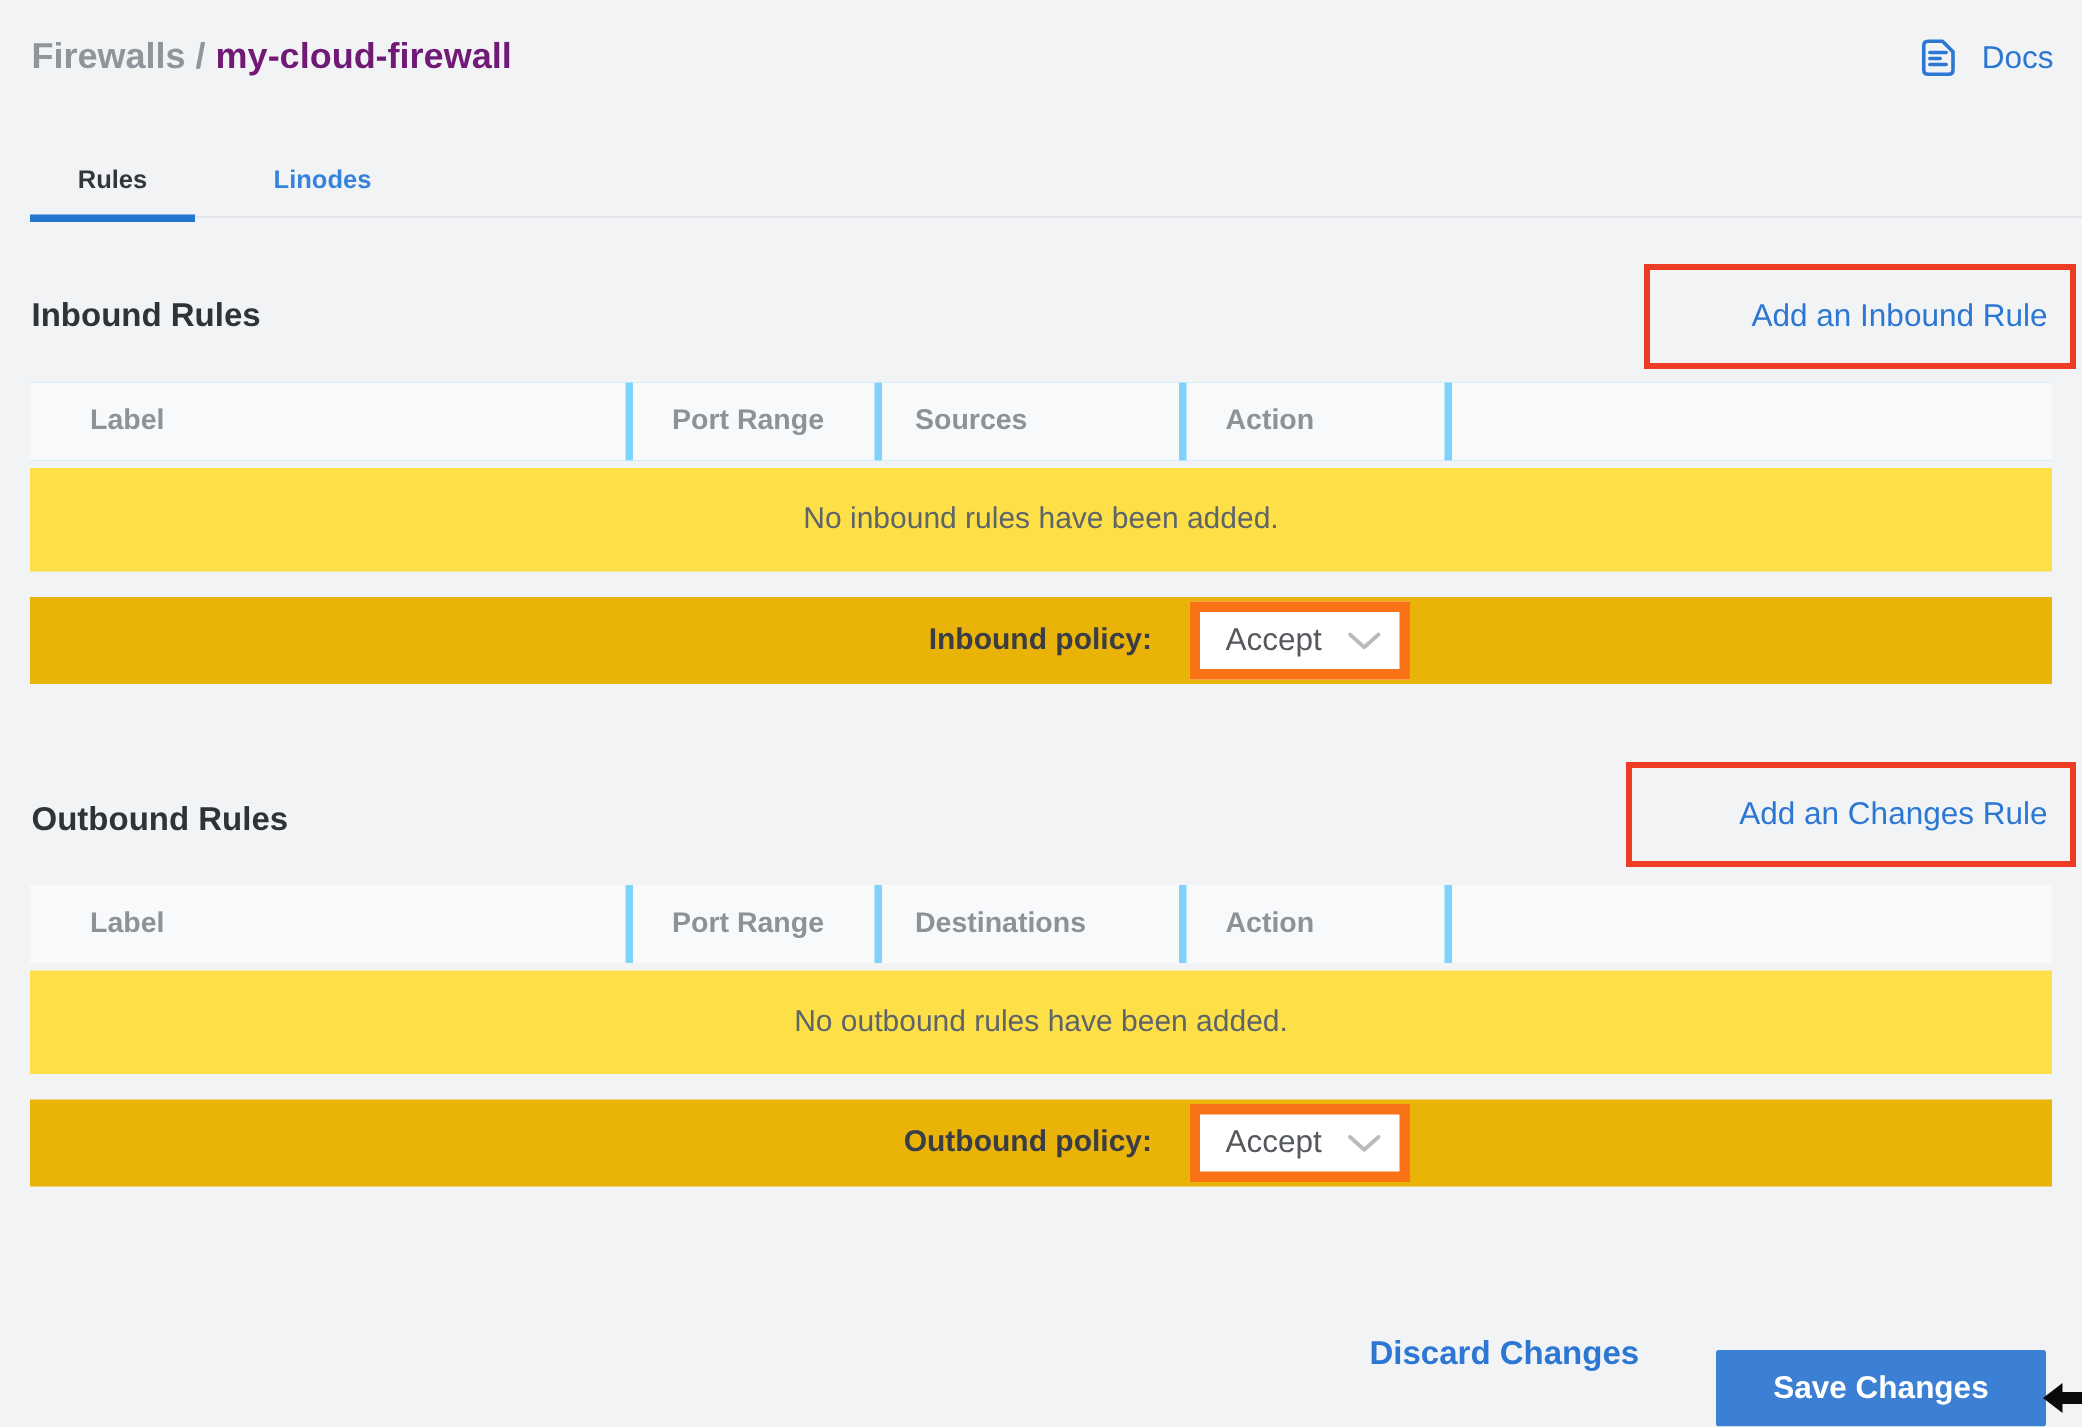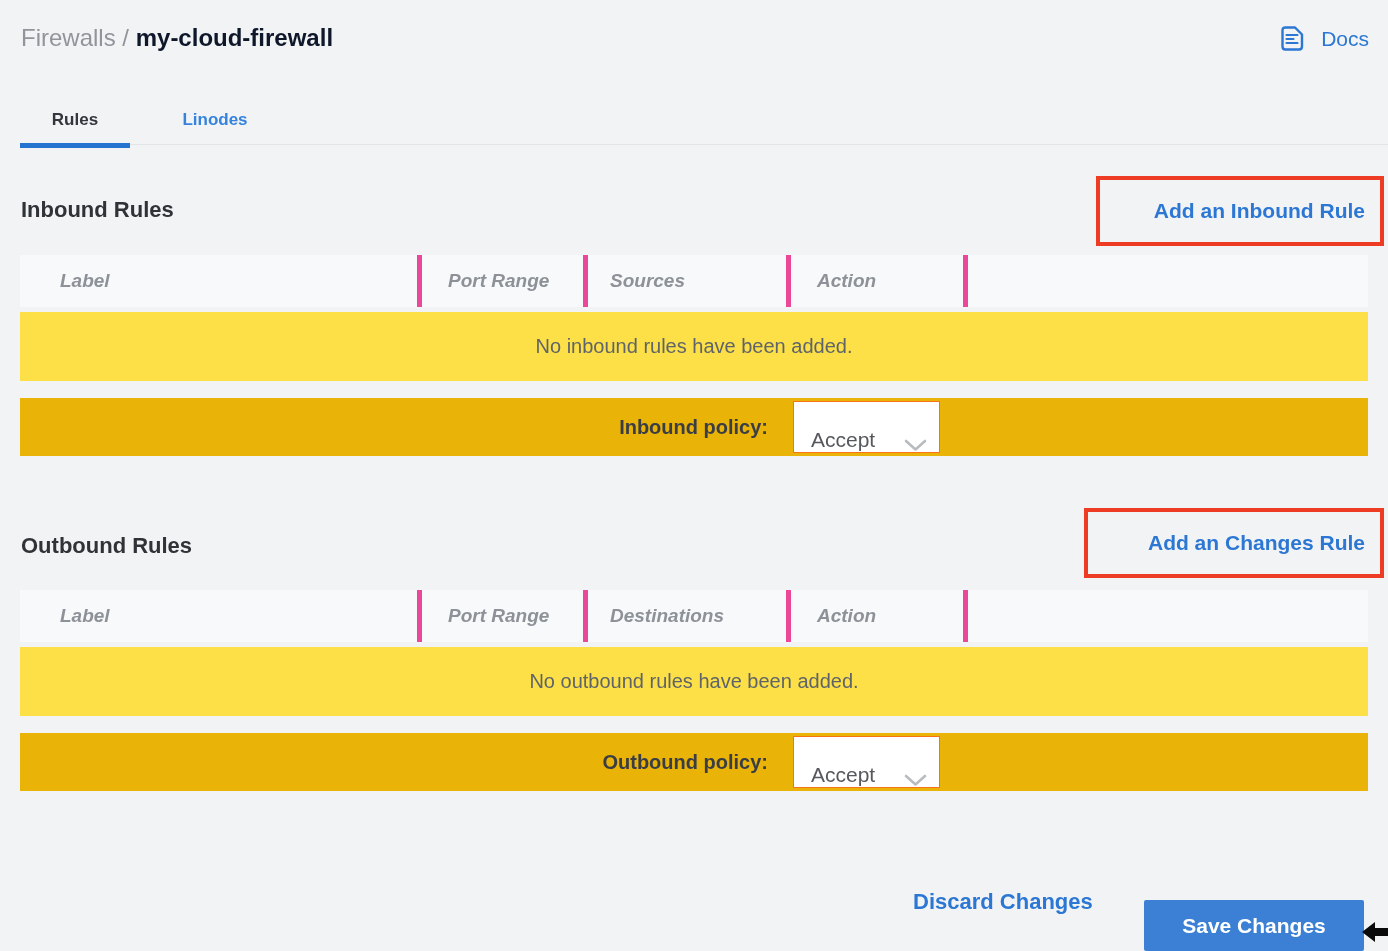--- a/index.html
+++ b/index.html
@@ -5,64 +5,64 @@
   * { margin:0; padding:0; box-sizing:border-box; }
   html,body { width:1388px; height:951px; }
   .page {
     position:relative; width:1388px; height:951px;
     background:#f2f3f5; overflow:hidden;
     font-family:"Liberation Sans", sans-serif;
     color:#33373d;
   }
   
   .breadcrumb { position:absolute; left:21px; top:24px; font-size:24px; }
-  .crumb-section { color:#90959b; font-weight:400; }
-  .crumb-current { color:#0f172a; font-weight:700; }
+  .crumb-section { color:#90959b; font-weight:700; }
+  .crumb-current { color:#701a75; font-weight:700; }
   
   .docs-link { position:absolute; right:19px; top:25px; display:flex; align-items:center; gap:16px;
     color:#2b77d3; font-size:21px; cursor:pointer; }
   
   .tabbar { position:absolute; left:20px; right:0; top:99px; height:46px; border-bottom:1px solid #e2e4e7; }
   .tab { position:absolute; top:0; height:46px; line-height:42px; text-align:center; font-size:17px; cursor:pointer; }
   .tab-active { left:0; width:110px; font-weight:700; color:#33373d; }
   .tab-active::after { content:""; position:absolute; left:0; right:0; bottom:-3px; height:5px; background:#2575d0; }
   .tab-inactive { left:135px; width:120px; font-weight:700; color:#3683dc; }
   
   .section-title { position:absolute; left:21px; font-size:22px; font-weight:700; color:#2f3338; }
   .title-inbound { top:197px; }
   .title-outbound { top:533px; }
   
   .annotation-box { position:absolute; border:4px solid #ee3b23; display:flex; align-items:center;
     justify-content:flex-end; padding-right:15px; }
   .annotation-inbound { left:1096px; top:176px; width:288px; height:70px; }
   .annotation-outbound { left:1084px; top:508px; width:300px; height:70px; }
-  .add-rule-link { color:#2b77d3; font-size:21px; font-weight:700; cursor:pointer; white-space:nowrap; }
+  .add-rule-link { color:#2b77d3; font-size:21px; font-weight:400; cursor:pointer; white-space:nowrap; }
   
-  .table-header { position:absolute; left:20px; width:1348px; height:52px; background:#ec4899; display:flex;font-style:italic; }
+  .table-header { position:absolute; left:20px; width:1348px; height:52px; background:#7dd3fc; display:flex; }
   .header-inbound { top:255px; }
   .header-outbound { top:590px; }
   .th { background:#f8f9fa; line-height:52px; color:#8d9299; font-size:19px; font-weight:600; }
   .th-label  { width:397px; padding-left:40px; margin-right:5px; }
   .th-port   { width:161px; padding-left:26px; margin-right:5px; }
   .th-src    { width:198px; padding-left:22px; margin-right:5px; }
   .th-action { width:172px; padding-left:26px; margin-right:5px; }
   .th-spacer { flex:1; }
   
   .empty-row { position:absolute; left:20px; width:1348px; height:69px; background:#fde047;
     display:flex; align-items:center; justify-content:center; color:#5f6469; font-size:20px; }
   .empty-inbound { top:312px; }
   .empty-outbound { top:647px; }
   
   .policy-row { position:absolute; left:20px; width:1348px; height:58px; background:#eab308; }
   .policy-inbound { top:398px; }
   .policy-outbound { top:733px; }
   .policy-label { position:absolute; right:600px; top:50%; transform:translateY(-50%);
     font-size:20px; font-weight:700; color:#3a3e44; }
   .policy-select { position:absolute; left:773px; top:3px; width:147px; height:52px;
-    background:#ffffff; border:1px solid #f97316; display:flex; align-items:flex-end;
+    background:#ffffff; border:7px solid #f97316; display:flex; align-items:center;
     justify-content:space-between; padding:0 12px 0 17px; color:#55595e; font-size:21px; cursor:pointer; }
   
   .discard-link { position:absolute; left:913px; top:889px; font-size:22px; font-weight:700;
     color:#2b77d3; cursor:pointer; }
   .save-button { position:absolute; left:1144px; top:900px; width:220px; height:51px;
     background:#3b80d4; border:none; border-radius:2px; color:#ffffff; font-size:21px; font-weight:700;
     font-family:"Liberation Sans", sans-serif; display:flex; align-items:center; justify-content:center; cursor:pointer; }
   
   .mouse-cursor { position:absolute; left:1362px; top:922px; }
 </style>

